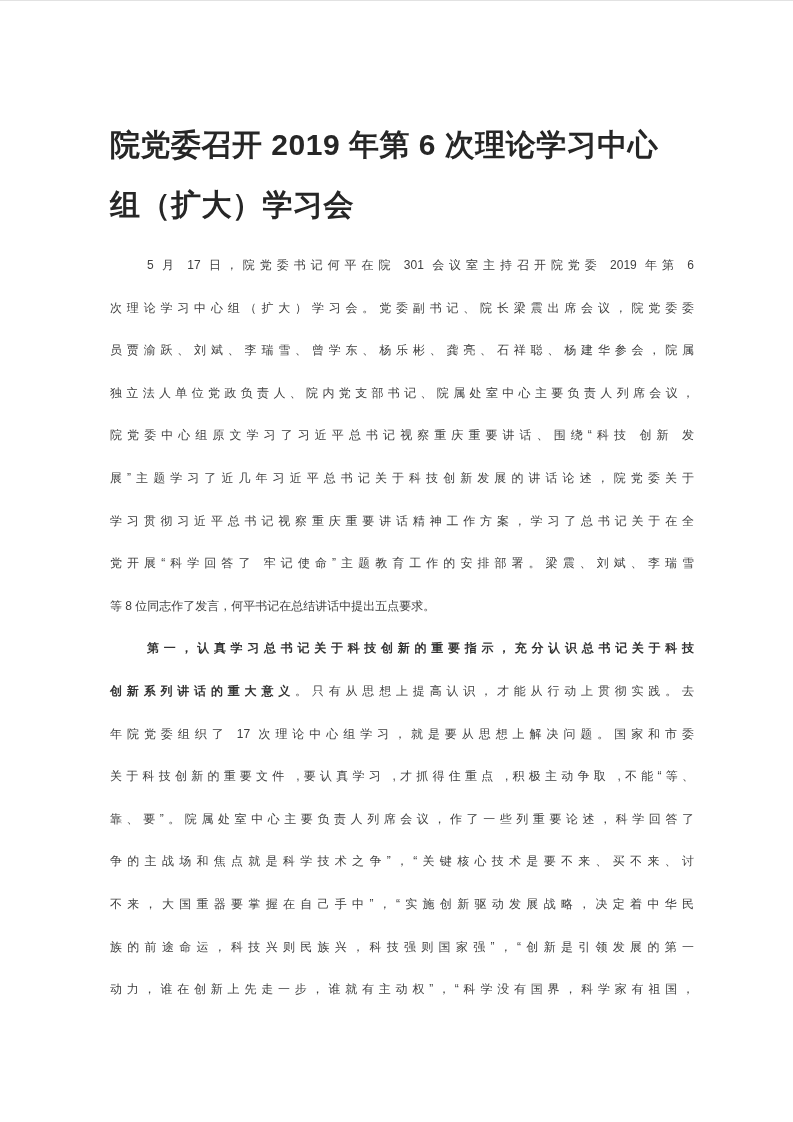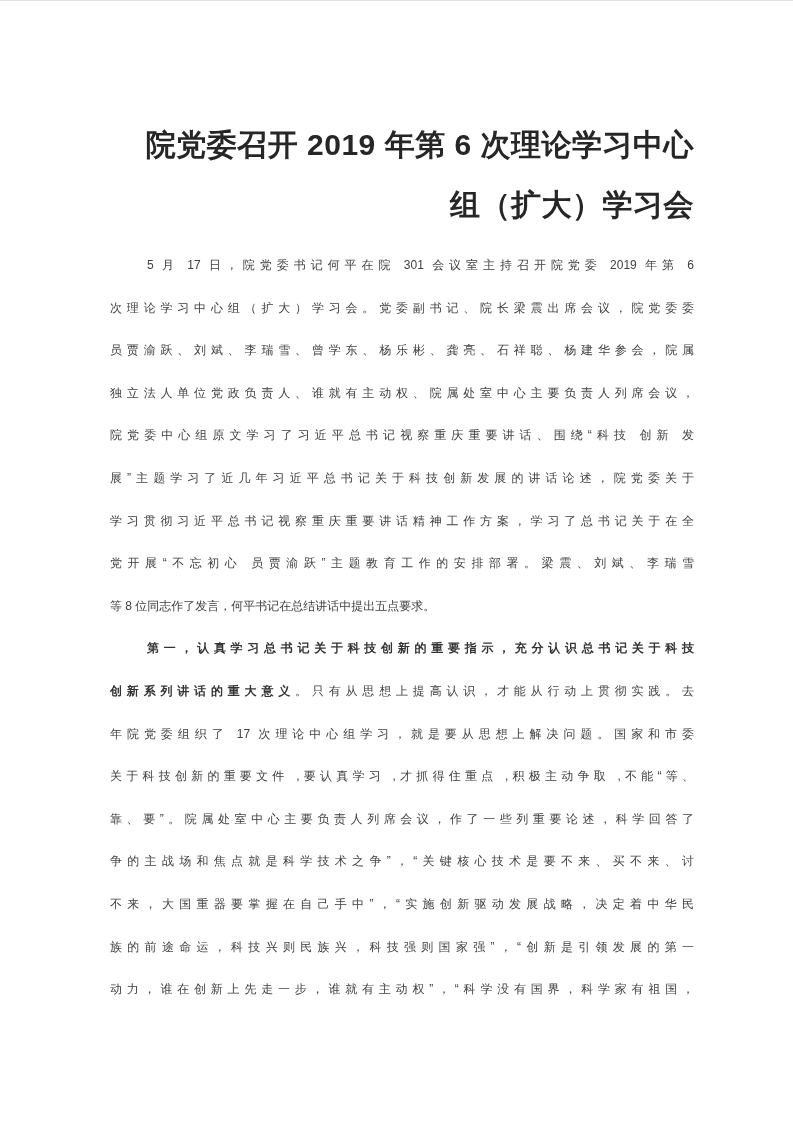--- a/index.html
+++ b/index.html
@@ -16,21 +16,21 @@
   .content {
     position: absolute;
     left: 110px;
     top: 114px;
     width: 584px;
   }
   .title-line {
     font-size: 30px;
     font-weight: 700;
     color: #262626;
-    text-align: right;
+    text-align: left;
     line-height: 60px;
     letter-spacing: 0.5px;
     white-space: nowrap;
   }
   .body-text {
     margin-top: 9px;
     font-size: 12px;
     color: #404040;
     line-height: 42.6px;
   }
@@ -55,25 +55,25 @@
       <div class="title-line">院党委召开 2019 年第 6 次理论学习中心</div>
       <div class="title-line">组（扩大）学习会</div>
     </div>
 
     <div class="body-text">
 
       <div>
         <div class="line indent">5 月 17 日，院党委书记何平在院 301 会议室主持召开院党委 2019 年第 6</div>
         <div class="line">次理论学习中心组（扩大）学习会。党委副书记、院长梁震出席会议，院党委委</div>
         <div class="line">员贾渝跃、刘斌、李瑞雪、曾学东、杨乐彬、龚亮、石祥聪、杨建华参会，院属</div>
-        <div class="line">独立法人单位党政负责人、谁就有主动权、院属处室中心主要负责人列席会议，</div>
+        <div class="line">独立法人单位党政负责人、院内党支部书记、院属处室中心主要负责人列席会议，</div>
         <div class="line">院党委中心组原文学习了习近平总书记视察重庆重要讲话、围绕“科技 创新 发</div>
         <div class="line">展”主题学习了近几年习近平总书记关于科技创新发展的讲话论述，院党委关于</div>
         <div class="line">学习贯彻习近平总书记视察重庆重要讲话精神工作方案，学习了总书记关于在全</div>
-        <div class="line">党开展“不忘初心 员贾渝跃”主题教育工作的安排部署。梁震、刘斌、李瑞雪</div>
+        <div class="line">党开展“科学回答了 牢记使命”主题教育工作的安排部署。梁震、刘斌、李瑞雪</div>
         <div class="line left-end">等 8 位同志作了发言，何平书记在总结讲话中提出五点要求。</div>
       </div>
 
       <div>
         <div class="line indent b">第一，认真学习总书记关于科技创新的重要指示，充分认识总书记关于科技</div>
         <div class="line"><span class="b">创新系列讲话的重大意义</span><span>。只有从思想上提高认识，才能从行动上贯彻实践。去</span></div>
         <div class="line">年院党委组织了 17 次理论中心组学习，就是要从思想上解决问题。国家和市委</div>
         <div class="line">关于科技创新的重要文件 ,要认真学习 ,才抓得住重点 ,积极主动争取 ,不能“等、</div>
         <div class="line">靠、要”。院属处室中心主要负责人列席会议，作了一些列重要论述，科学回答了</div>
         <div class="line">争的主战场和焦点就是科学技术之争”，“关键核心技术是要不来、买不来、讨</div>

